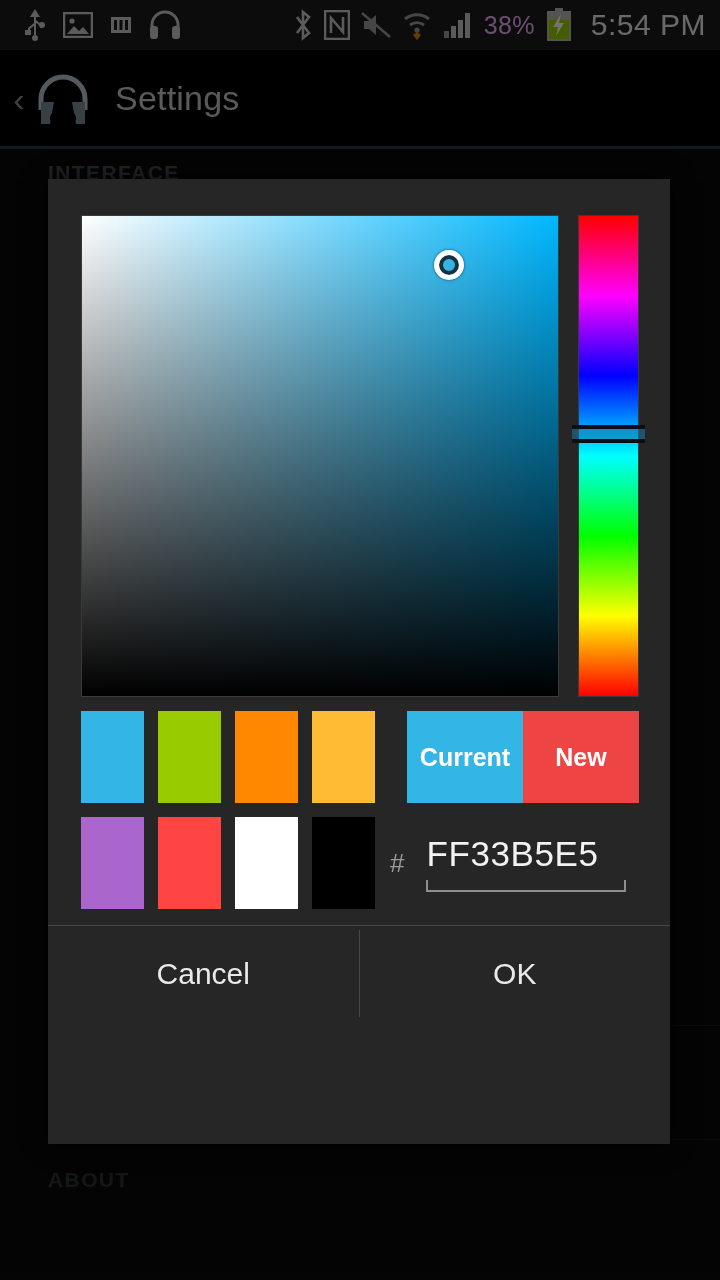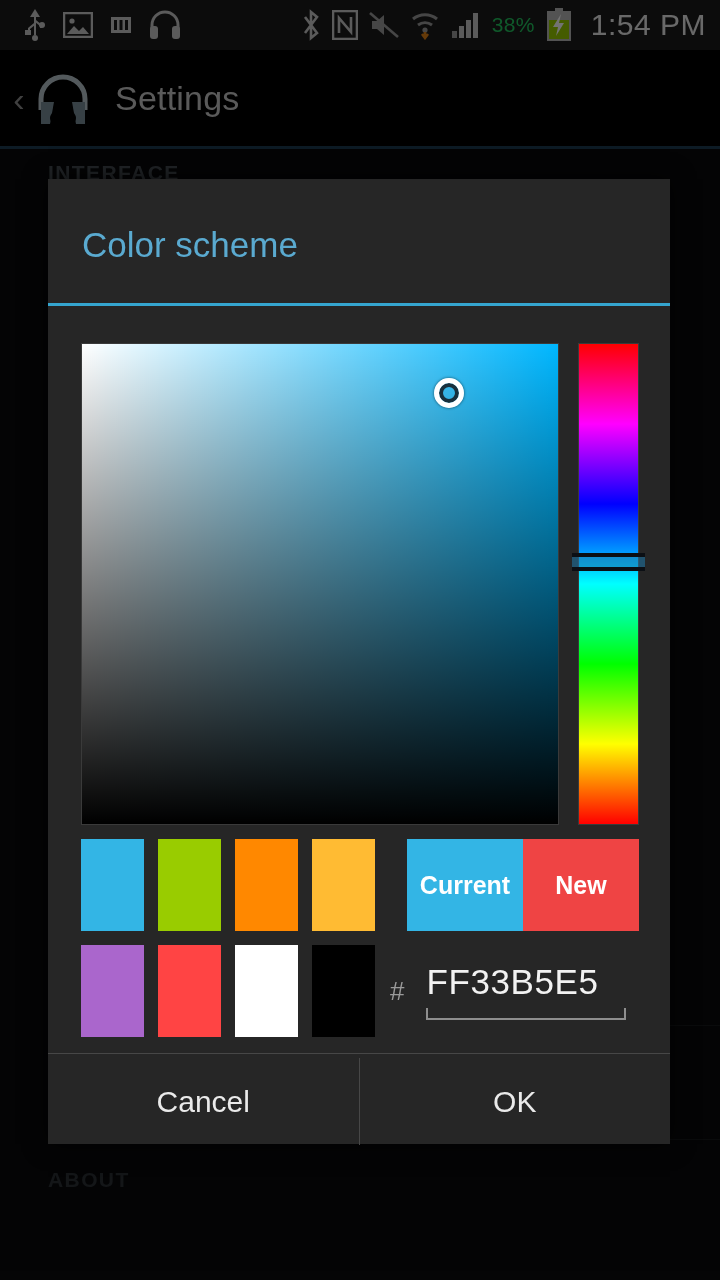--- a/index.html
+++ b/index.html
@@ -22,21 +22,21 @@
     width: 720px; height: 50px;
     background: #1c1c1c;
     display: flex; align-items: center;
     padding: 0 14px 0 24px;
   }
   .sb-icons-left { display: flex; align-items: center; gap: 17px; }
   .sb-spacer { flex: 1; }
   .sb-icons-right { display: flex; align-items: center; gap: 11px; }
   .sb-ic { display: block; }
   .sb-pct {
-    color: #22c55e; font-size: 21px; letter-spacing: .3px;
+    color: #f0abfc; font-size: 25px; letter-spacing: .3px;
   }
   .sb-time {
     color: #e8e8e8; font-size: 30px; letter-spacing: .5px;
     margin-left: 8px;
   }
 
   
   #actionbar {
     position: absolute; top: 50px; left: 0;
     width: 720px; height: 97px;
@@ -256,21 +256,21 @@
         <rect x="15" y="9" width="5" height="18" fill="#c9c9c9"></rect>
         <rect x="22" y="2" width="5" height="25" fill="#c9c9c9"></rect>
       </svg>
       <span class="sb-pct">38%</span>
       <svg class="sb-ic" width="26" height="34" viewBox="0 0 26 34">
         <rect x="9" y="0" width="8" height="3" fill="#b9b9b9"></rect>
         <rect x="1" y="3" width="24" height="30" fill="#b9b9b9"></rect>
         <rect x="3" y="12" width="20" height="19" fill="#99cc00"></rect>
         <path fill="#ffffff" d="M15 6l-8 13h5l-2 9 8-13h-5z"></path>
       </svg>
-      <span class="sb-time">1:54 PM</span>
+      <span class="sb-time">5:54 PM</span>
     </div>
   </div>
 
   <div id="actionbar">
     <div id="ab-back">‹</div>
     <svg id="ab-appicon" viewBox="0 0 62 62">
       <path d="M9 42V31a22 22 0 0 1 44 0v11" fill="none" stroke="#b9c6cc" stroke-width="5"></path>
       <path d="M9 34h13l-4 22H9z" fill="#7a8e99"></path>
       <path d="M53 34H40l4 22h9z" fill="#7a8e99"></path>
       <ellipse cx="31" cy="50" rx="13" ry="9" fill="#000"></ellipse>
@@ -288,24 +288,20 @@
       <div class="bg-row-sub">Remove all cached images</div>
     </div>
     <div class="bg-div"></div>
     <div class="bg-section-head" style="padding-top:28px;color:#2d3237">ABOUT</div>
   </div>
 
   <div id="scrim"></div>
 
   <div id="dialog">
 
-    <div id="dlg-header">
-      <div id="dlg-title">Color scheme</div>
-      <div id="dlg-title-rule"></div>
-    </div>
 
     <div id="dlg-body">
 
       <div id="picker-row">
         <div id="sv-square">
           <div id="sv-hue" style="background: rgb(0, 183, 255);"></div>
           <div id="sv-white"></div>
           <div id="sv-black"></div>
           <div id="sv-cursor" style="left: 77.2%; top: 10.2%;"></div>
         </div>

